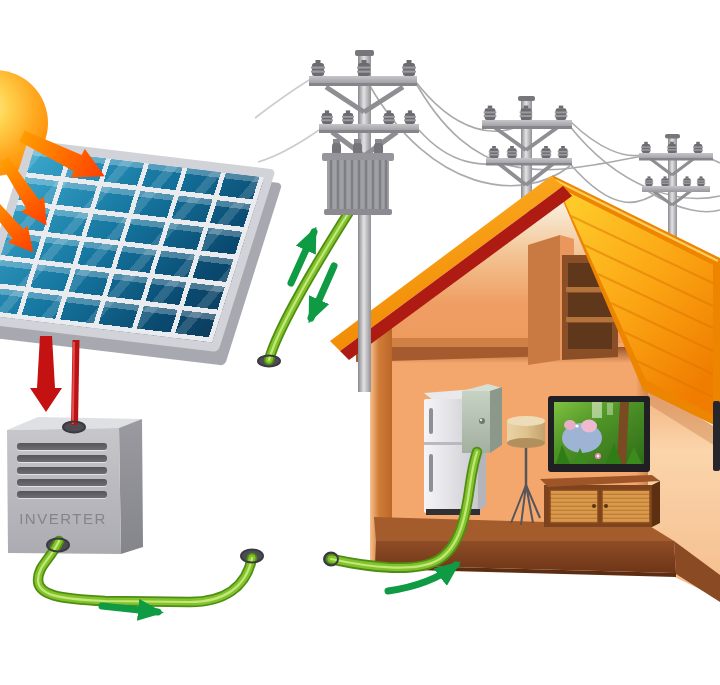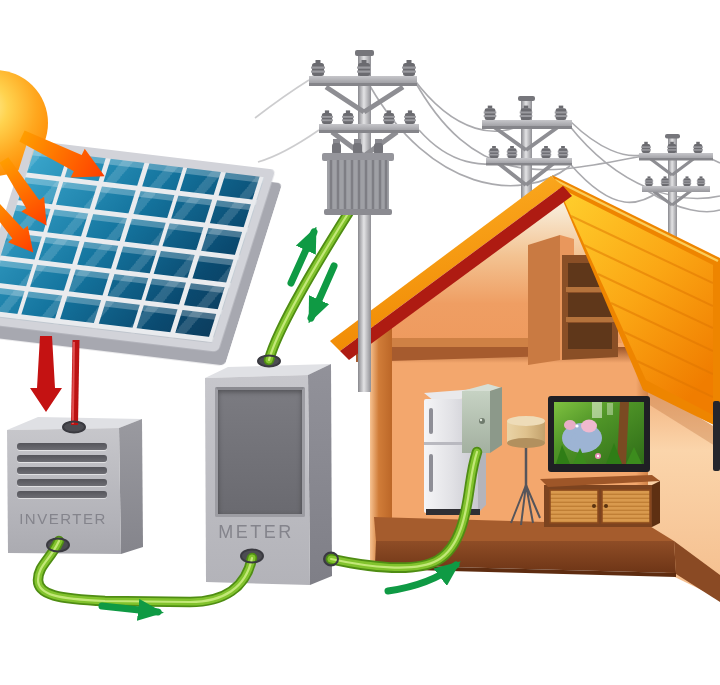--- a/index.html
+++ b/index.html
@@ -303,27 +303,20 @@
     <div class="face inv-side"></div>
     <div class="face inv-front"></div>
     <div class="vent" style="top:30px"></div>
     <div class="vent" style="top:42px"></div>
     <div class="vent" style="top:54px"></div>
     <div class="vent" style="top:66px"></div>
     <div class="vent" style="top:78px"></div>
     <div class="inv-label">INVERTER</div>
   </div>
 
-  <div class="box meter">
-    <div class="face met-top"></div>
-    <div class="face met-side"></div>
-    <div class="face met-front"></div>
-    <div class="met-screen"></div>
-    <div class="met-label">METER</div>
-  </div>
 
   <svg width="720" height="685" viewBox="0 0 720 685">
     <defs>
       <linearGradient id="gSunArrow" x1="0" y1="0" x2="1" y2="0">
         <stop offset="0" stop-color="#ff9d00"></stop>
           <stop offset="1" stop-color="#ff3e00"></stop>
       </linearGradient>
       <marker id="mGreen" markerWidth="26" markerHeight="22" refX="20" refY="11" orient="auto" markerUnits="userSpaceOnUse">
         <path d="M0,0 L26,11 L0,22 Z" fill="#0f9a44"></path>
       </marker>

